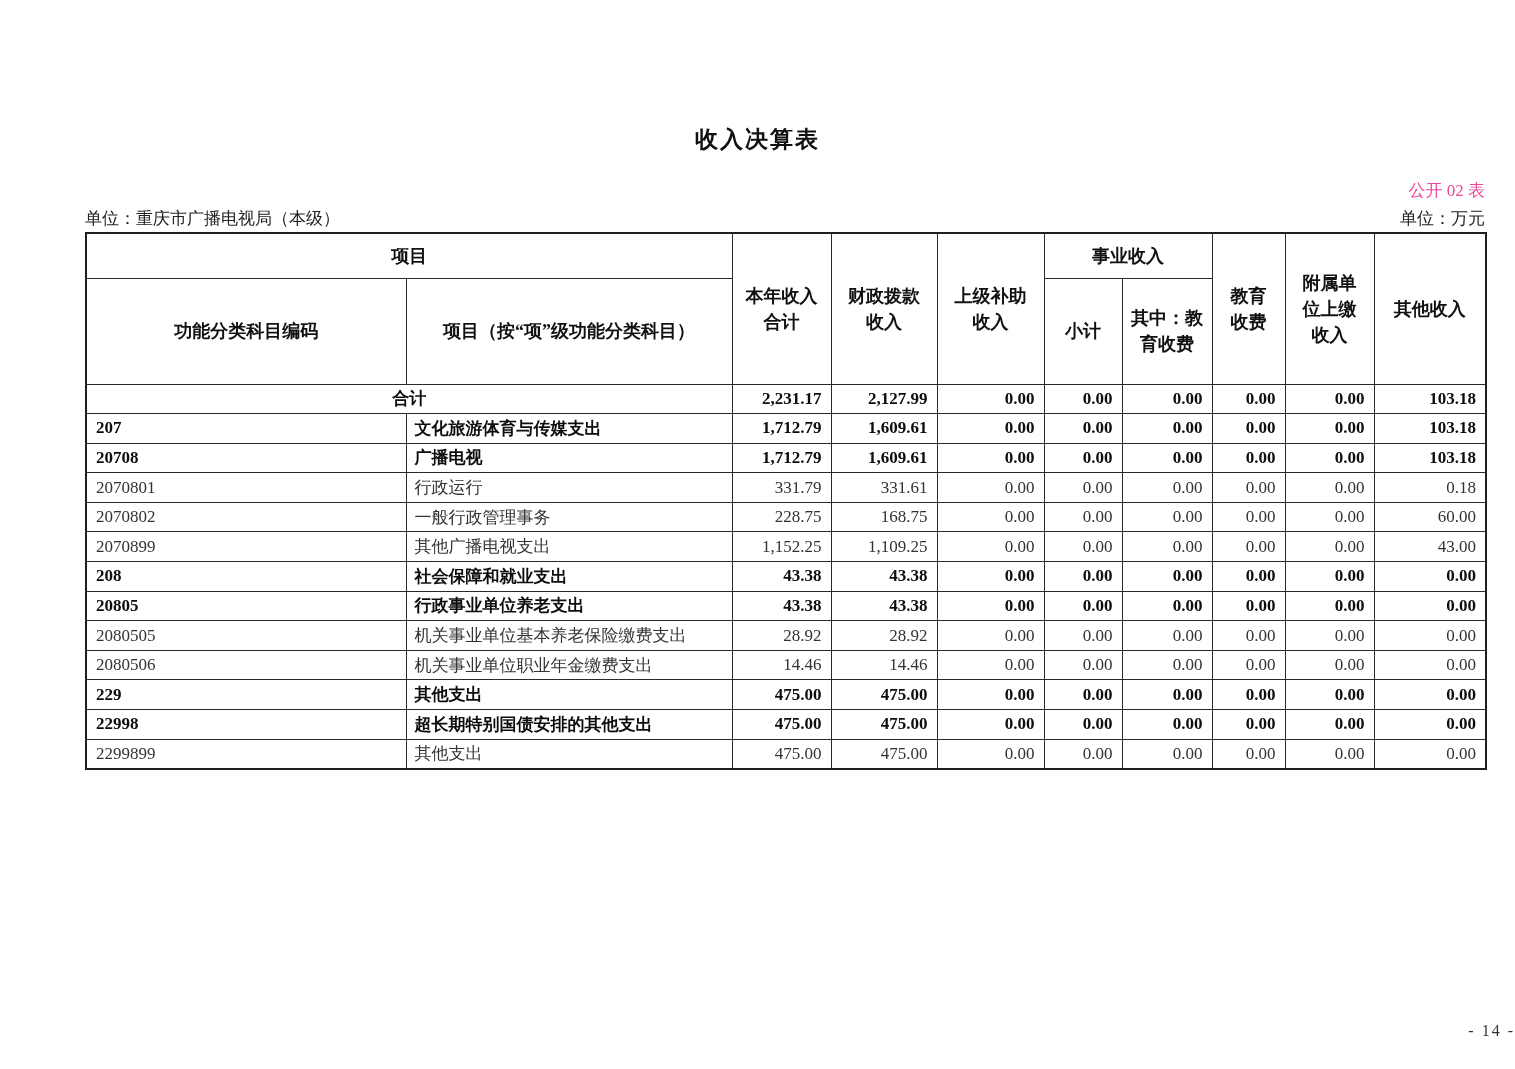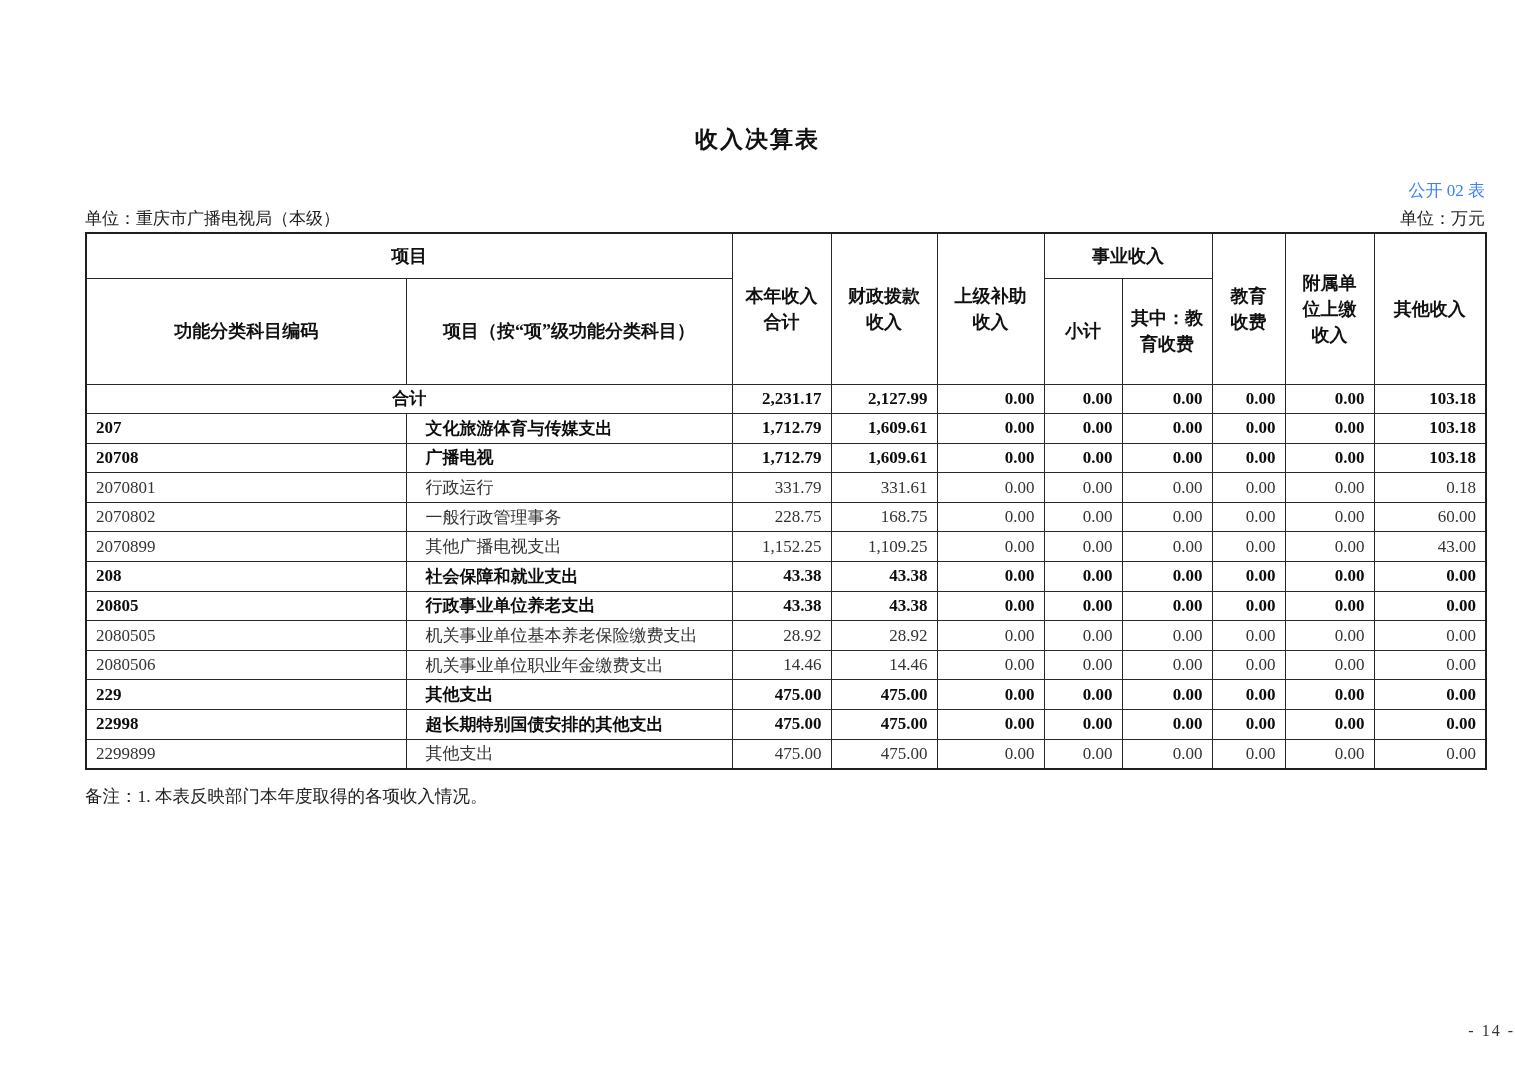--- a/index.html
+++ b/index.html
@@ -9,21 +9,21 @@
     font-family:"Liberation Serif","DejaVu Serif",serif;
     color:#1b1b1b;
   }
   .doc-title {
     position:absolute; top:124px; left:0; width:100%;
     text-align:center; font-size:23px; font-weight:bold;
     letter-spacing:2px; color:#111;
   }
   .table-code {
     position:absolute; top:179px; left:85px; width:1400px;
-    text-align:right; font-size:17px; color:#3b82f6;
+    text-align:right; font-size:17px; color:#ec4899;
   }
   .unit-row {
     position:absolute; top:207px; left:85px; width:1400px;
     display:flex; justify-content:space-between;
     font-size:17px; color:#222;
   }
   table.report {
     position:absolute; top:232px; left:85px;
     width:1400px; border-collapse:collapse; table-layout:fixed;
     border:2px solid #1f1f1f;
@@ -40,21 +40,21 @@
   tr.hdr-top { height:45px;padding-left:40px; }
   tr.hdr-sub { height:106px;padding-left:8px; }
   .hwrap { margin:0 auto; }
   .w4 { width:78px; }   
   .w3 { width:60px; }   
   .w2 { width:40px; }   
   tbody tr { height:29.6px; }
   tbody td { font-size:17px; color:#333; }
   tbody tr.bold-row td { font-weight:bold; color:#0d0d0d; }
   td.cell-code { text-align:left; padding-left:9px; }
-  td.cell-name { text-align:left; padding-left:19px; }
+  td.cell-name { text-align:left; padding-left:8px; }
   td.cell-num  { text-align:right; padding-right:9px; }
   td.cell-merged-name { text-align:center;margin-left:40px; }
   .notes {
     position:absolute; top:780px; left:85px; width:900px;
     font-size:17.5px; color:#222; line-height:33px;
   }
   .notes .note-line-2 { margin-left:62px; }
   .page-number {
     position:absolute; top:1022px; left:0; width:100%;
     text-align:right; font-size:16px; color:#333; letter-spacing:2px;
@@ -268,16 +268,15 @@
         <td class="cell-num">0.00</td>
         <td class="cell-num">0.00</td>
         <td class="cell-num">0.00</td>
         <td class="cell-num">0.00</td>
         <td class="cell-num">0.00</td>
       </tr>
     </tbody>
 </table>
 
 <div class="notes">
-  <div>备注：1. 本表反映部门本年度取得的各项收入情况。</div>
 </div>
 
 <div class="page-number">- 14 -</div>
 
 </body></html>

